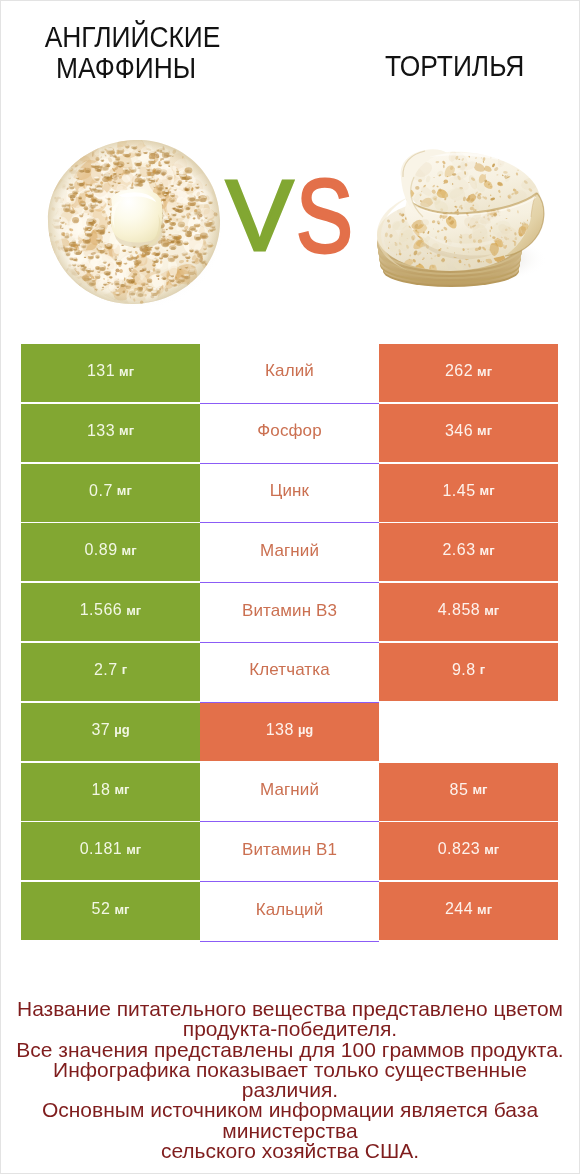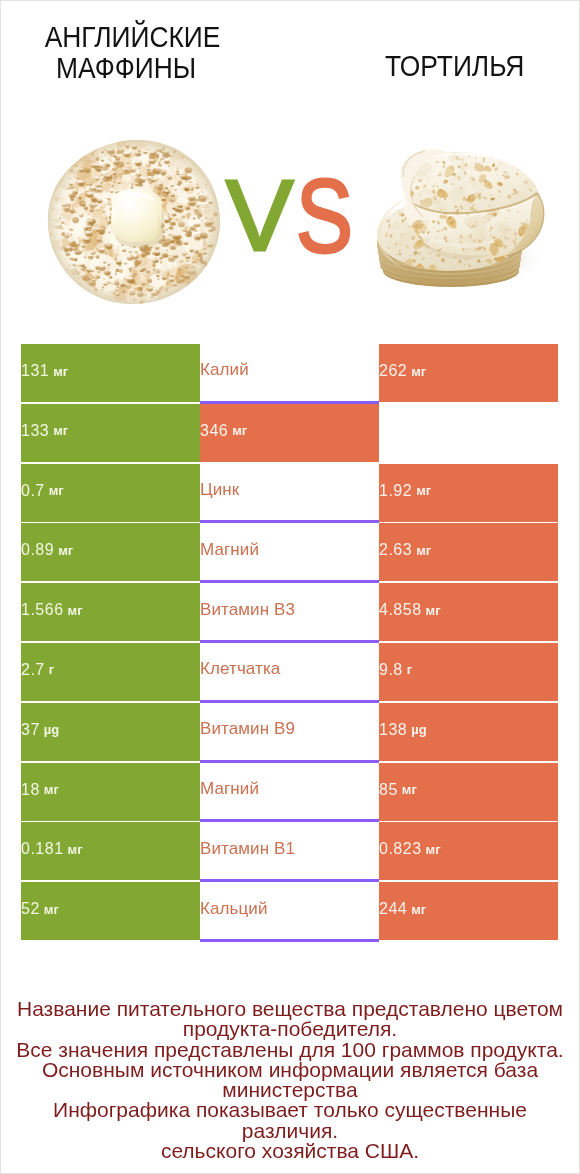--- a/index.html
+++ b/index.html
@@ -26,23 +26,23 @@
   .vs .v{color:#82a732;font-size:101px;left:1px;top:2px;
          -webkit-text-stroke:3px #82a732;}
   .vs .s{color:#e3704a;font-size:104px;left:71px;top:1px;
          -webkit-text-stroke:3px #e3704a;
          transform:scaleX(.82);transform-origin:left top;}
 
   
   .table{position:absolute;left:21px;top:344px;width:537px;}
   .row{position:relative;height:59.8px;display:flex;}
   .cell{box-sizing:border-box;height:58px;display:flex;align-items:center;
-        font-size:16px;padding-bottom:4px;}
+        justify-content:center;font-size:16px;padding-bottom:4px;}
   .cell.left{width:179px;background:#82a732;color:#f2f7e4;}
-  .cell.mid{width:179px;background:#ffffff;border-bottom:3px solid #8b5cf6;
+  .cell.mid{width:179px;background:#ffffff;border-bottom:1px solid #8b5cf6;
             height:59.8px;font-size:17px;font-weight:400;letter-spacing:.1px;
             color:#cb7051;}
   .cell.right{width:179px;background:#e3704a;color:#fdf2ec;}
 
   .unit{font-size:13px;margin-left:4px;font-weight:bold;}
   .num{font-weight:400;letter-spacing:.5px;}
 
   
   .footer{position:absolute;left:10px;top:999px;width:560px;text-align:center;
           font-size:21px;line-height:20.3px;color:#7f1d1d;font-weight:400;}
@@ -2282,35 +2282,38 @@
         <div class="cell right">
           <span class="num">262</span>
           <span class="unit">мг</span>
         </div>
       </div>
       <div class="row">
         <div class="cell left">
           <span class="num">133</span>
           <span class="unit">мг</span>
         </div>
+        <div class="cell mid">
+          <span>Фосфор</span>
+        </div>
         <div class="cell right">
           <span class="num">346</span>
           <span class="unit">мг</span>
         </div>
       </div>
       <div class="row">
         <div class="cell left">
           <span class="num">0.7</span>
           <span class="unit">мг</span>
         </div>
         <div class="cell mid">
           <span>Цинк</span>
         </div>
         <div class="cell right">
-          <span class="num">1.92</span>
+          <span class="num">1.45</span>
           <span class="unit">мг</span>
         </div>
       </div>
       <div class="row">
         <div class="cell left">
           <span class="num">0.89</span>
           <span class="unit">мг</span>
         </div>
         <div class="cell mid">
           <span>Магний</span>
@@ -2343,23 +2346,20 @@
         </div>
         <div class="cell right">
           <span class="num">9.8</span>
           <span class="unit">г</span>
         </div>
       </div>
       <div class="row">
         <div class="cell left">
           <span class="num">37</span>
           <span class="unit">µg</span>
-        </div>
-        <div class="cell mid">
-          <span>Витамин B9</span>
         </div>
         <div class="cell right">
           <span class="num">138</span>
           <span class="unit">µg</span>
         </div>
       </div>
       <div class="row">
         <div class="cell left">
           <span class="num">18</span>
           <span class="unit">мг</span>
@@ -2397,19 +2397,19 @@
           <span class="num">244</span>
           <span class="unit">мг</span>
         </div>
       </div>
     </div>
 
   <div class="footer" id="footer">
       <div>Название питательного вещества представлено цветом</div>
       <div>продукта-победителя.</div>
       <div>Все значения представлены для 100 граммов продукта.</div>
+      <div>Инфографика показывает только существенные различия.</div>
       <div>Основным источником информации является база министерства</div>
-      <div>Инфографика показывает только существенные различия.</div>
       <div>сельского хозяйства США.</div>
     </div>
 
   <div class="page-border"></div>
 </div>
 
 </body></html>

